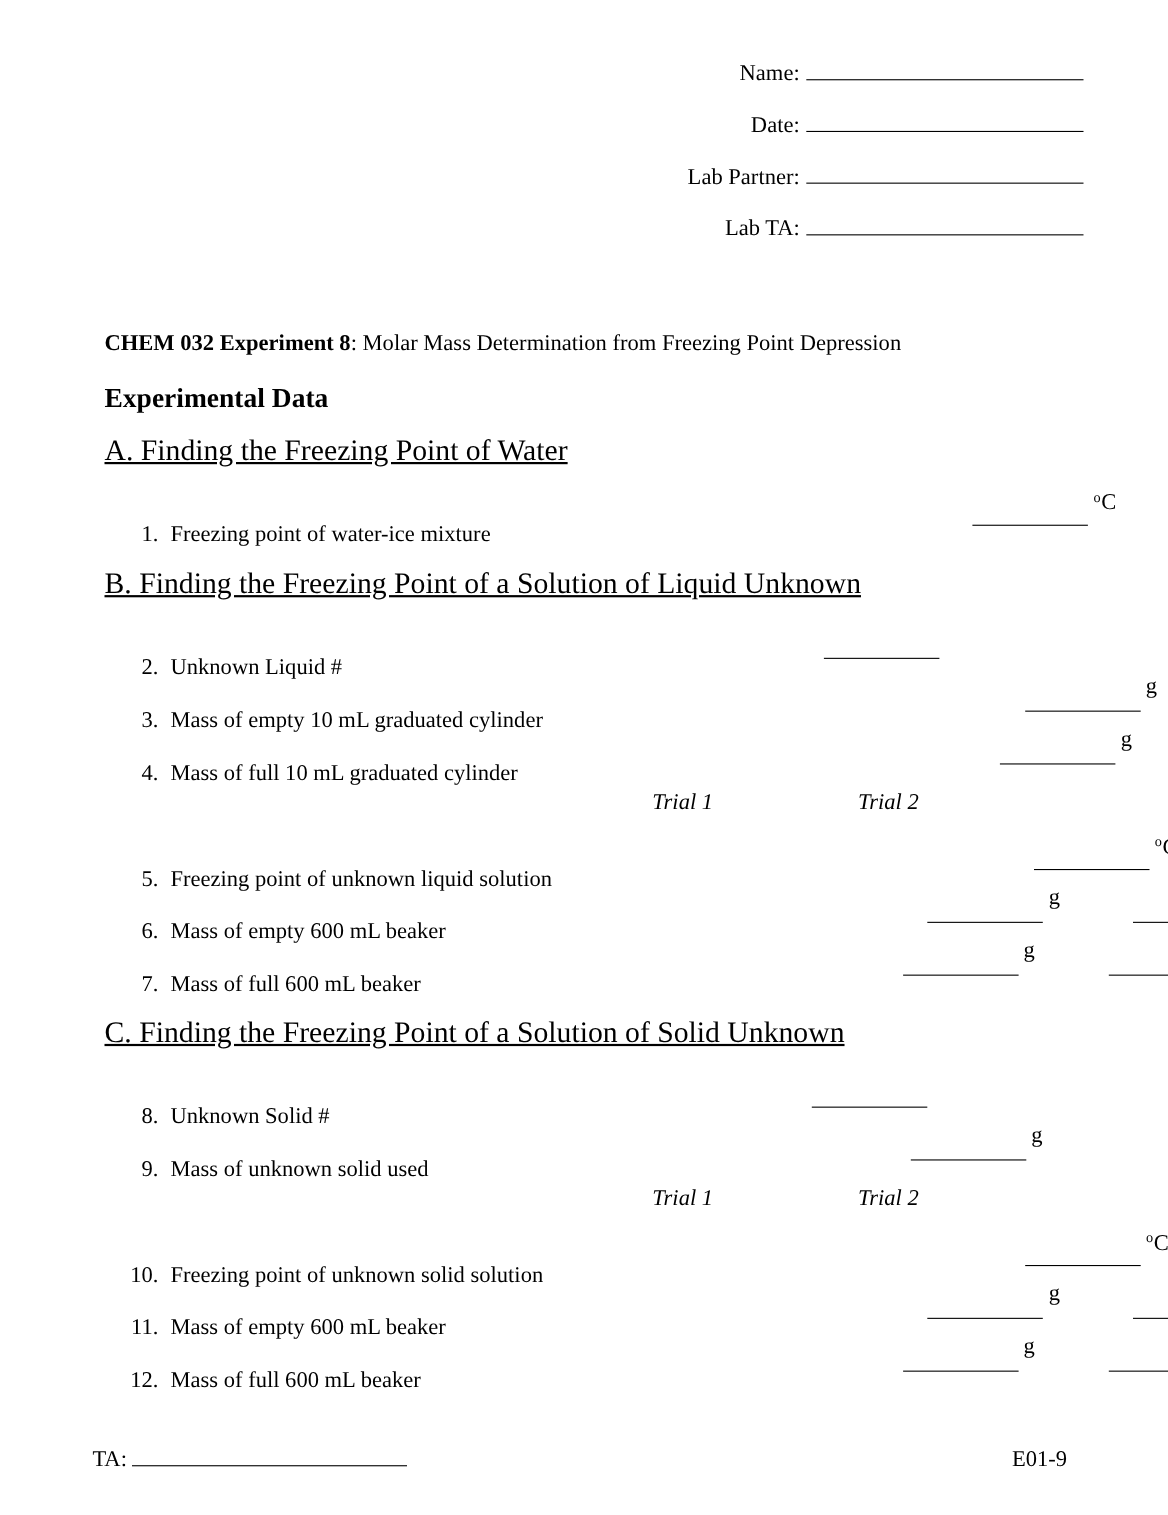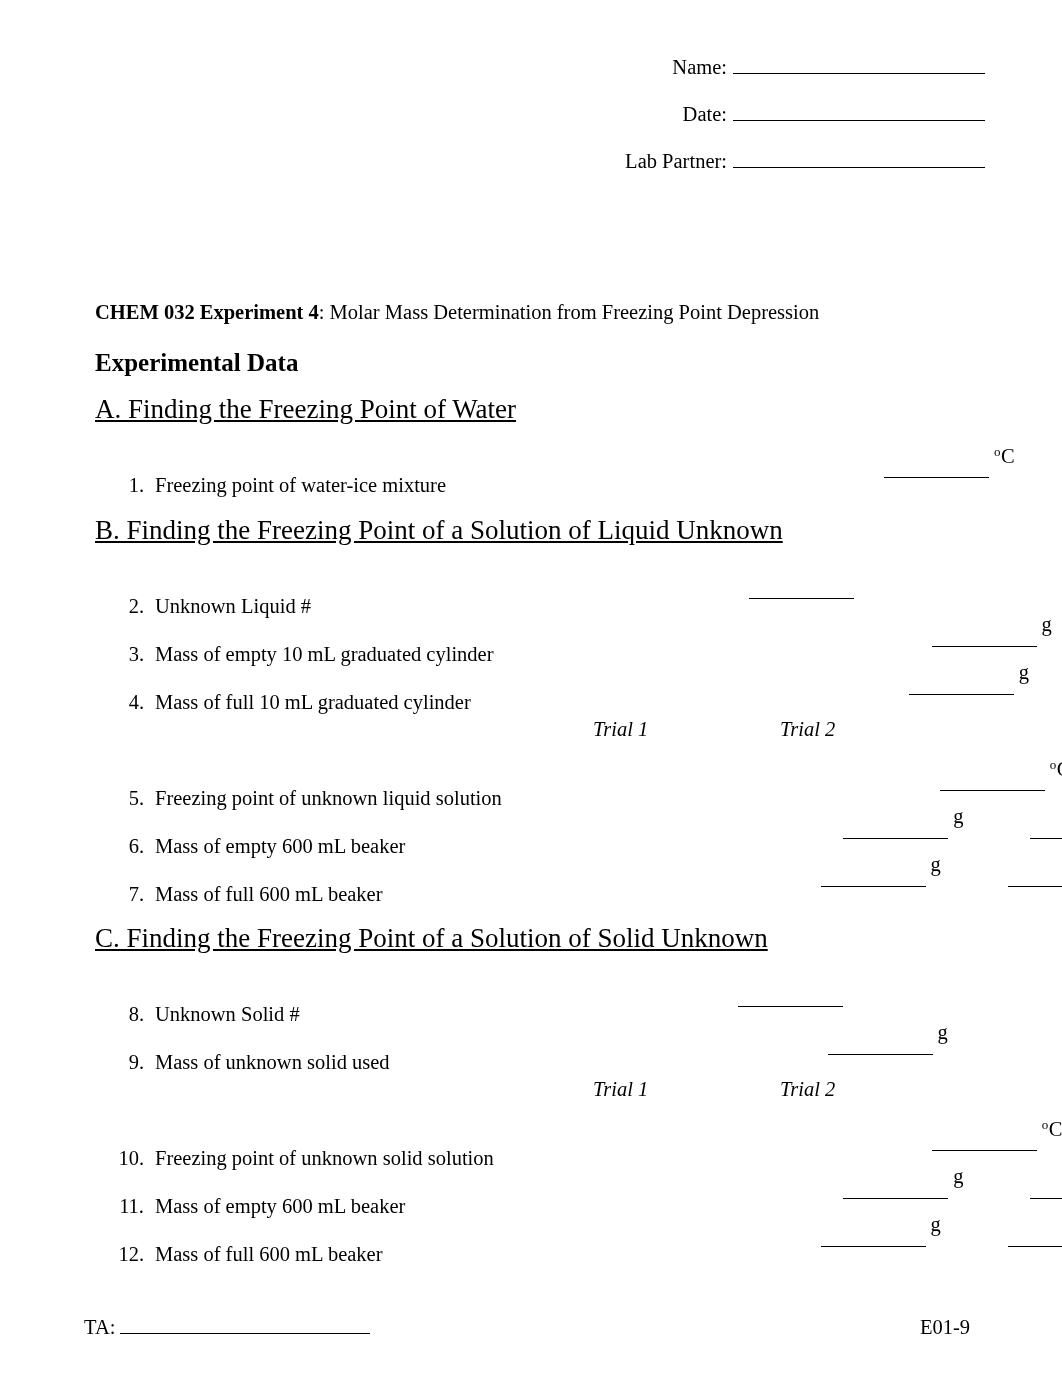--- a/index.html
+++ b/index.html
@@ -200,24 +200,28 @@
       <span class="hdr-blank"></span>
     </div>
     <div class="hdr-row">
       <span class="hdr-label">Date:</span>
       <span class="hdr-blank"></span>
     </div>
     <div class="hdr-row">
       <span class="hdr-label">Lab Partner:</span>
       <span class="hdr-blank"></span>
     </div>
+    <div class="hdr-row">
+      <span class="hdr-label">Lab TA:</span>
+      <span class="hdr-blank"></span>
+    </div>
   </div>
 
   <div class="doc-title">
-    <span class="bold">CHEM 032 Experiment 4</span><span>: Molar Mass Determination from Freezing Point Depression</span>
+    <span class="bold">CHEM 032 Experiment 8</span><span>: Molar Mass Determination from Freezing Point Depression</span>
   </div>
 
   <div class="section-title">Experimental Data</div>
 
   <div class="content">
 
     <div class="group">
       <div class="group-heading">A. Finding the Freezing Point of Water</div>
       <div class="item-row">
         <span class="item-num">1.</span>

